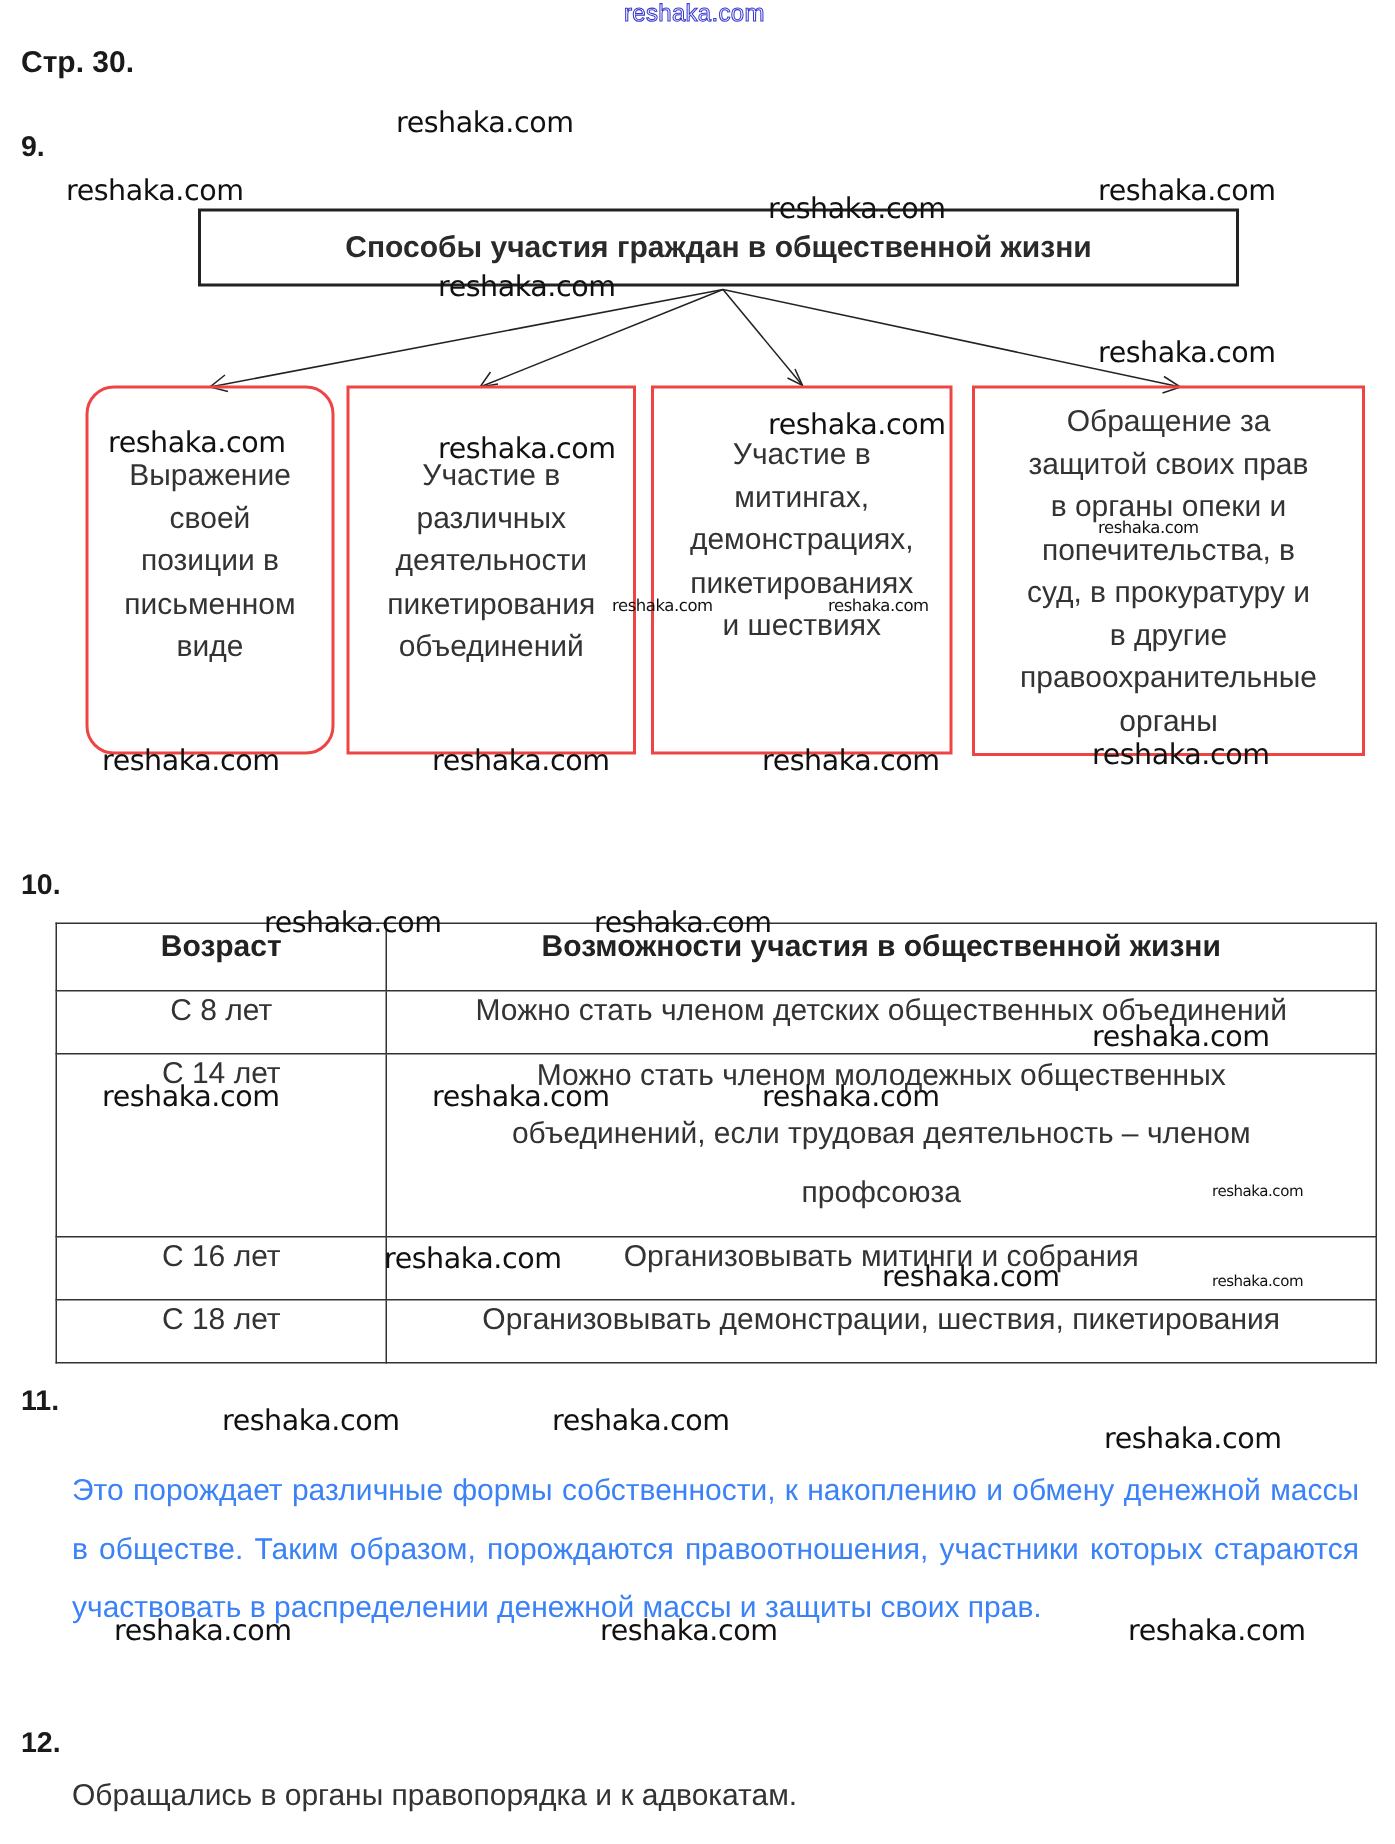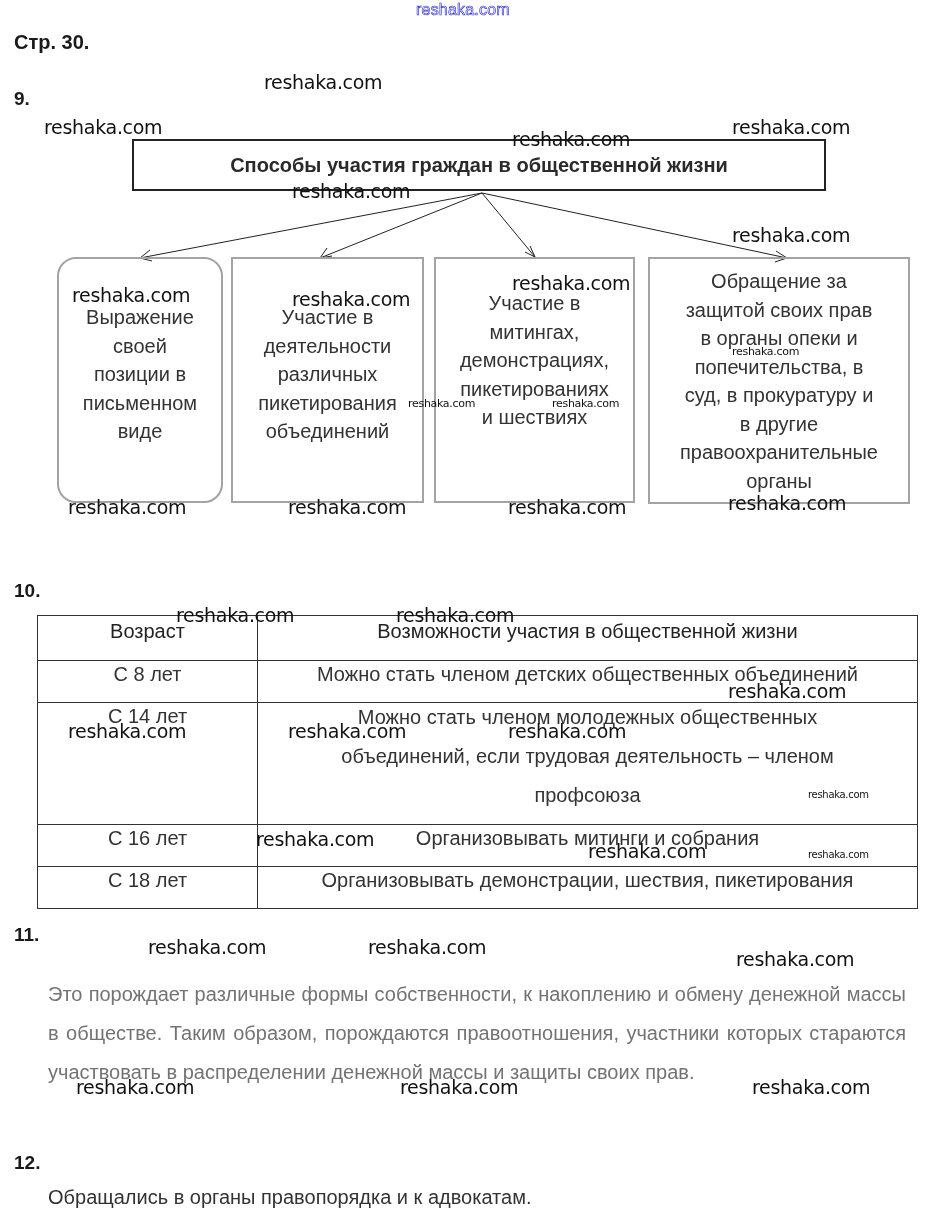--- a/index.html
+++ b/index.html
@@ -9,30 +9,30 @@
   .wm { position:absolute; font-family:"DejaVu Sans", sans-serif; font-size:19px; color:#111; letter-spacing:-0.3px; white-space:nowrap; line-height:1; }
   .wm-small { font-size:11px; }
   .wm-tiny { font-size:10px; }
   .wm-top { position:absolute; left:416px; top:2px; font-size:16px; color:#ffffff;
             -webkit-text-stroke:0.7px #3a3ad0; font-family:"Liberation Sans", sans-serif; letter-spacing:0.2px; line-height:1; }
   .page-label { left:14px; top:31px; font-size:20px; font-weight:bold; color:#1a1a1a; }
   .qnum { font-size:19px; font-weight:bold; color:#1a1a1a; }
   .root-box { left:132px; top:139px; width:694px; height:52px; border:2px solid #222;
               display:flex; align-items:center; justify-content:center; box-sizing:border-box;
               font-weight:bold; font-size:20px; color:#2a2a2a; }
-  .child-box { border:2px solid #a3a3a3; box-sizing:border-box; text-align:center;
+  .child-box { border:2px solid #ef4444; box-sizing:border-box; text-align:center;
                font-size:20px; line-height:28.5px; color:#333; }
   svg.arrows { position:absolute; left:0; top:0; }
   table.q10 { position:absolute; left:37px; top:615px; width:881px; border-collapse:collapse; font-size:20px; color:#333; }
   table.q10 td, table.q10 th { border:1px solid #333; text-align:center; padding:0; }
-  table.q10 th { font-weight:normal; height:40px; color:#222; }
+  table.q10 th { font-weight:bold; height:40px; color:#222; }
   table.q10 td { height:39px; }
   table.q10 td.col-age { width:219px; vertical-align:top; padding-top:2px; }
   table.q10 td.multi { line-height:39.5px; vertical-align:top; }
-  .q11-text { left:48px; top:975px; width:858px; font-size:20px; line-height:39px; text-align:justify; color:#737373; }
+  .q11-text { left:48px; top:975px; width:858px; font-size:20px; line-height:39px; text-align:justify; color:#3b82f6; }
   .q12-text { left:48px; top:1186px; font-size:20px; color:#333; }
 </style>
 </head>
 <body>
 
 <div class="wm-top">reshaka.com</div>
 
 <div class="abs page-label">Стр. 30.</div>
 
 <div class="abs qnum" style="left:14px;top:88px;">9.</div>
@@ -55,22 +55,22 @@
 <div class="abs child-box" style="left:57px;top:257px;width:166px;height:246px;padding-top:44px;border-radius:19px;">
   <div>Выражение</div>
   <div>своей</div>
   <div>позиции в</div>
   <div>письменном</div>
   <div>виде</div>
 </div>
 
 <div class="abs child-box" style="left:231px;top:257px;width:193px;height:246px;padding-top:44px;">
   <div>Участие в</div>
+  <div>различных</div>
   <div>деятельности</div>
-  <div>различных</div>
   <div>пикетирования</div>
   <div>объединений</div>
 </div>
 
 <div class="abs child-box" style="left:434px;top:257px;width:201px;height:246px;padding-top:30px;">
   <div>Участие в</div>
   <div>митингах,</div>
   <div>демонстрациях,</div>
   <div>пикетированиях</div>
   <div>и шествиях</div>

